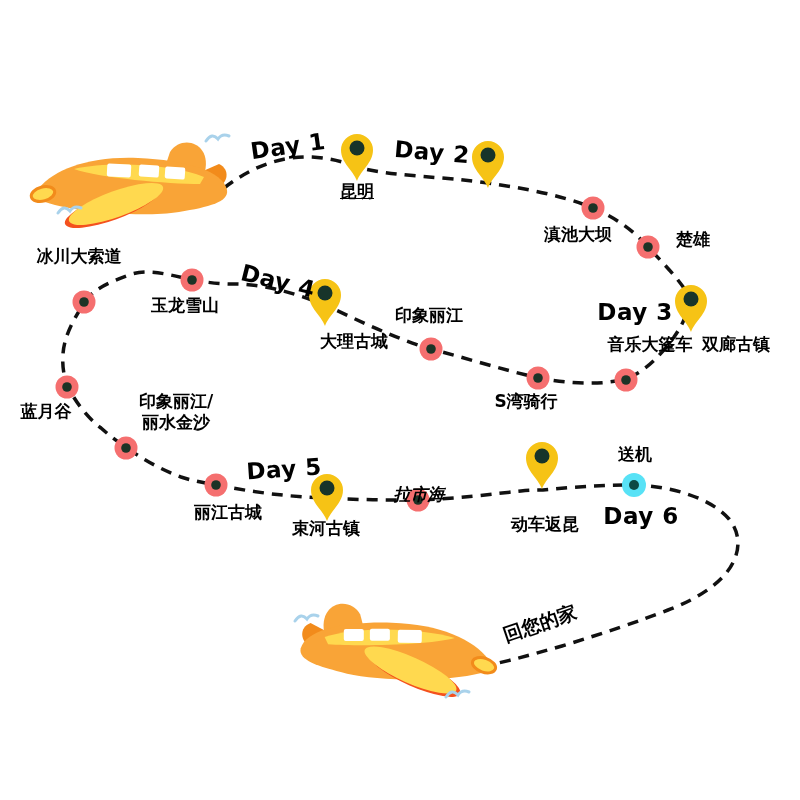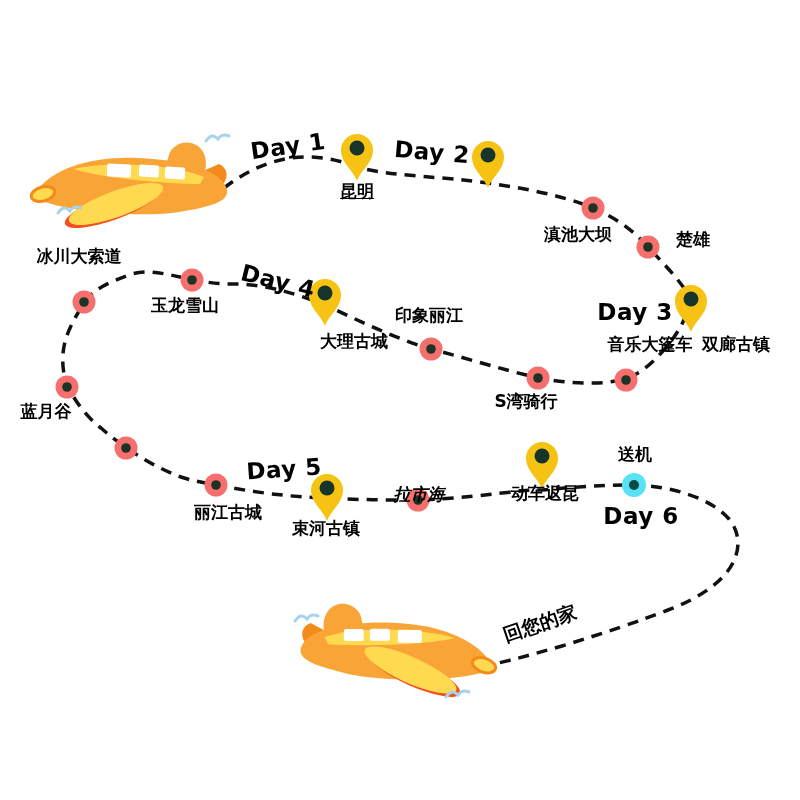--- a/index.html
+++ b/index.html
@@ -173,21 +173,25 @@
   <div class="stop-label" style="left:578px;top:224px;">滇池大坝</div>
   <div class="stop-label" style="left:693px;top:229px;">楚雄</div>
   <div class="stop-label" style="left:736px;top:334px;">双廊古镇</div>
   <div class="stop-label" style="left:604px;top:334px;margin-left:46px;">音乐大篷车</div>
   <div class="stop-label" style="left:526px;top:391px;">S湾骑行</div>
   <div class="stop-label" style="left:429px;top:305px;">印象丽江</div>
   <div class="stop-label" style="left:315px;top:331px;margin-left:39px;">大理古城</div>
   <div class="stop-label" style="left:185px;top:295px;">玉龙雪山</div>
   <div class="stop-label" style="left:79px;top:246px;">冰川大索道</div>
   <div class="stop-label" style="left:46px;top:401px;">蓝月谷</div>
+  <div class="stop-label" style="left:176px;top:391px;">
+    <div>印象丽江/</div>
+    <div>丽水金沙</div>
+  </div>
   <div class="stop-label" style="left:228px;top:502px;">丽江古城</div>
   <div class="stop-label" style="left:326px;top:518px;">束河古镇</div>
   <div class="stop-label" style="left:419px;top:484px;font-style:italic;">拉市海</div>
-  <div class="stop-label" style="left:545px;top:483px;">动车返昆</div>
+  <div class="stop-label" style="left:545px;top:514px;">动车返昆</div>
   <div class="stop-label" style="left:635px;top:444px;">送机</div>
 
   <div class="home-label" style="left:540px;top:624px;">回您的家</div>
 
 </div>
 
 </body></html>

